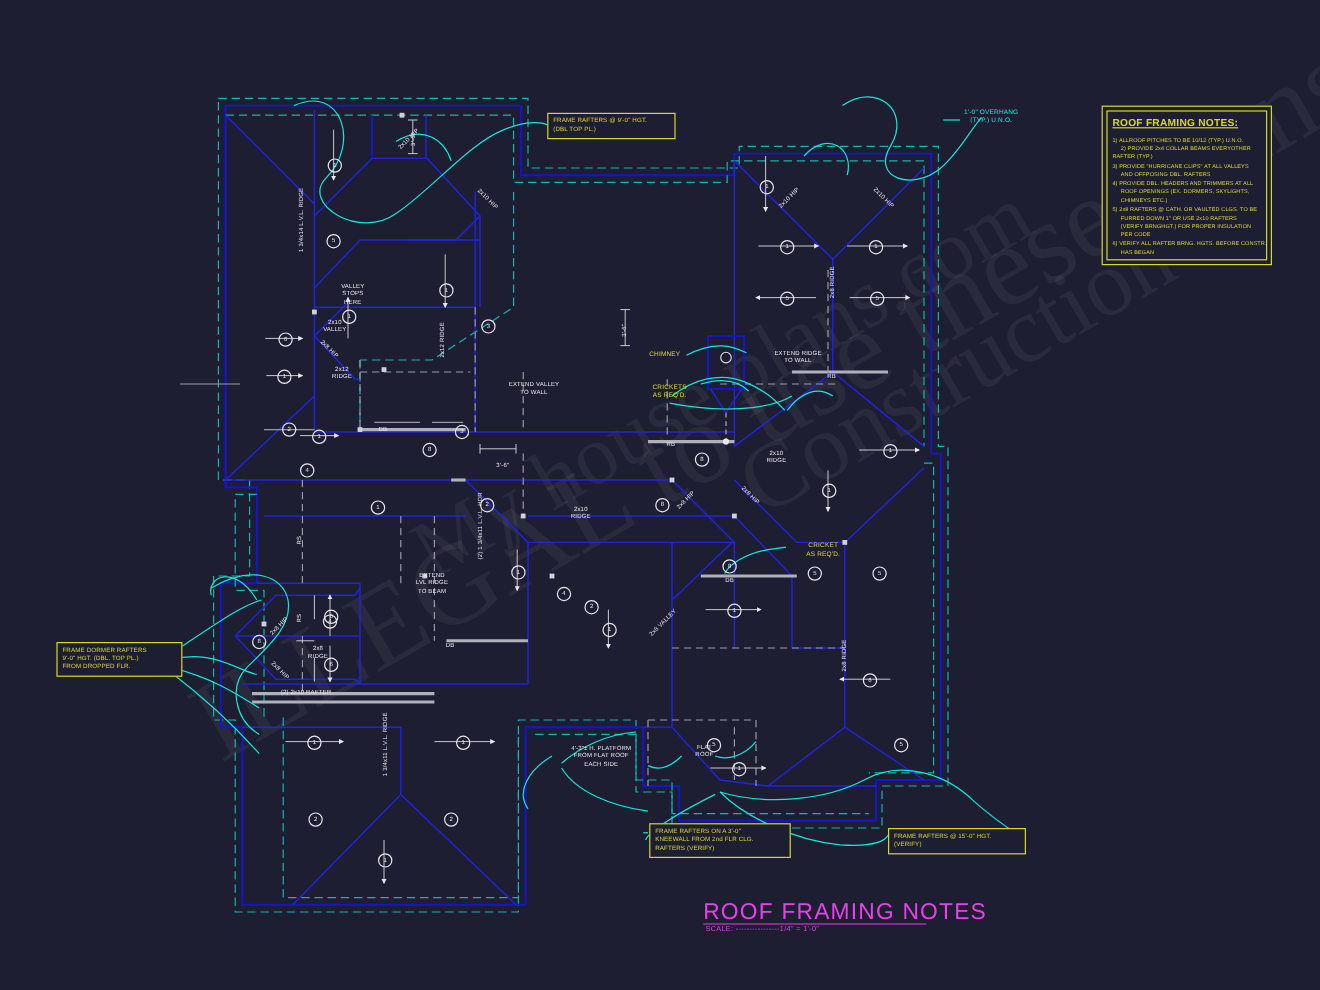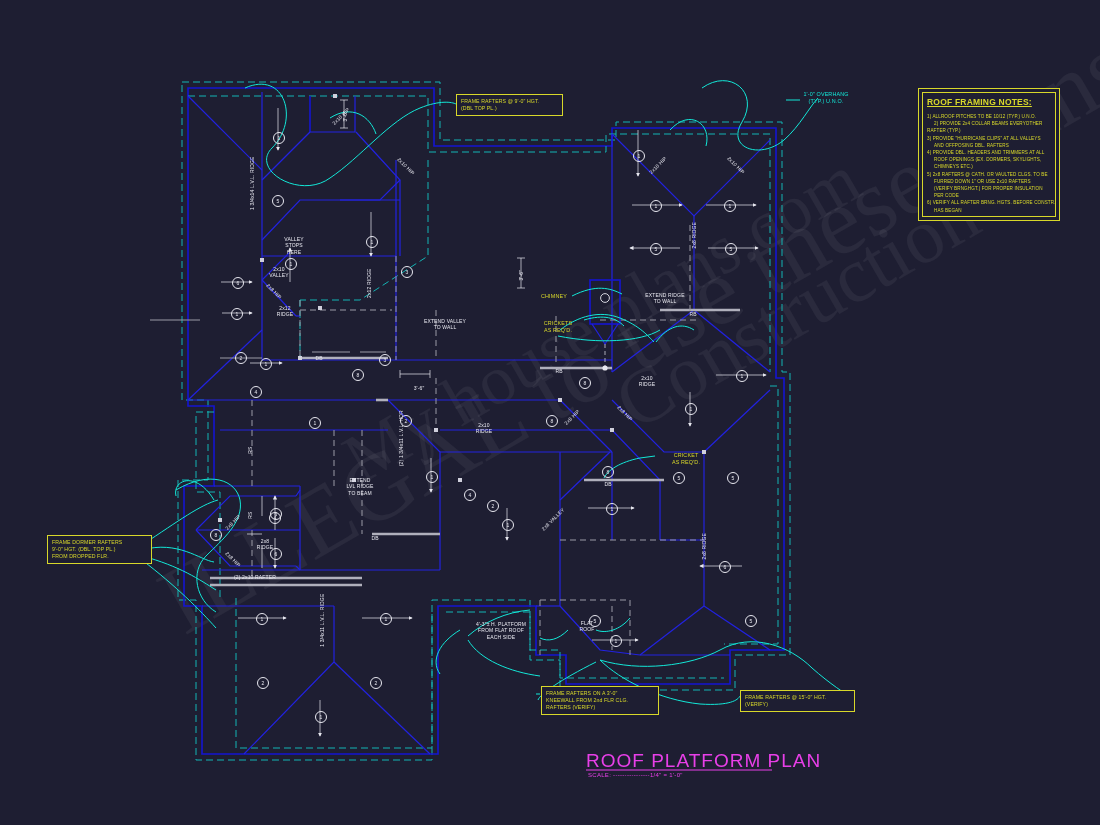--- a/index.html
+++ b/index.html
@@ -273,21 +273,21 @@
       <rect x="352" y="478" width="4" height="4"></rect>
       <rect x="434" y="428" width="4" height="4"></rect>
       <rect x="558" y="398" width="4" height="4"></rect>
       <rect x="610" y="428" width="4" height="4"></rect>
       <rect x="702" y="450" width="4" height="4"></rect>
       <rect x="218" y="518" width="4" height="4"></rect>
       <rect x="458" y="478" width="4" height="4"></rect>
     </g>
   </svg>
 
-  <div class="ttl">ROOF PLATFORM PLAN</div>
+  <div class="ttl">ROOF FRAMING NOTES</div>
   <div class="ttlsc">SCALE: ----------------1/4" = 1'-0"</div>
   <svg style="position:absolute;left:586px;top:768px;" width="190" height="4">
     <line x1="0" y1="2" x2="186" y2="2" stroke="#e83fe8" stroke-width="1"></line>
   </svg>
 
   <div class="nbox">
     <div class="inner"></div>
     <div class="nhdr">
       <u>ROOF FRAMING NOTES:</u>
     </div>

